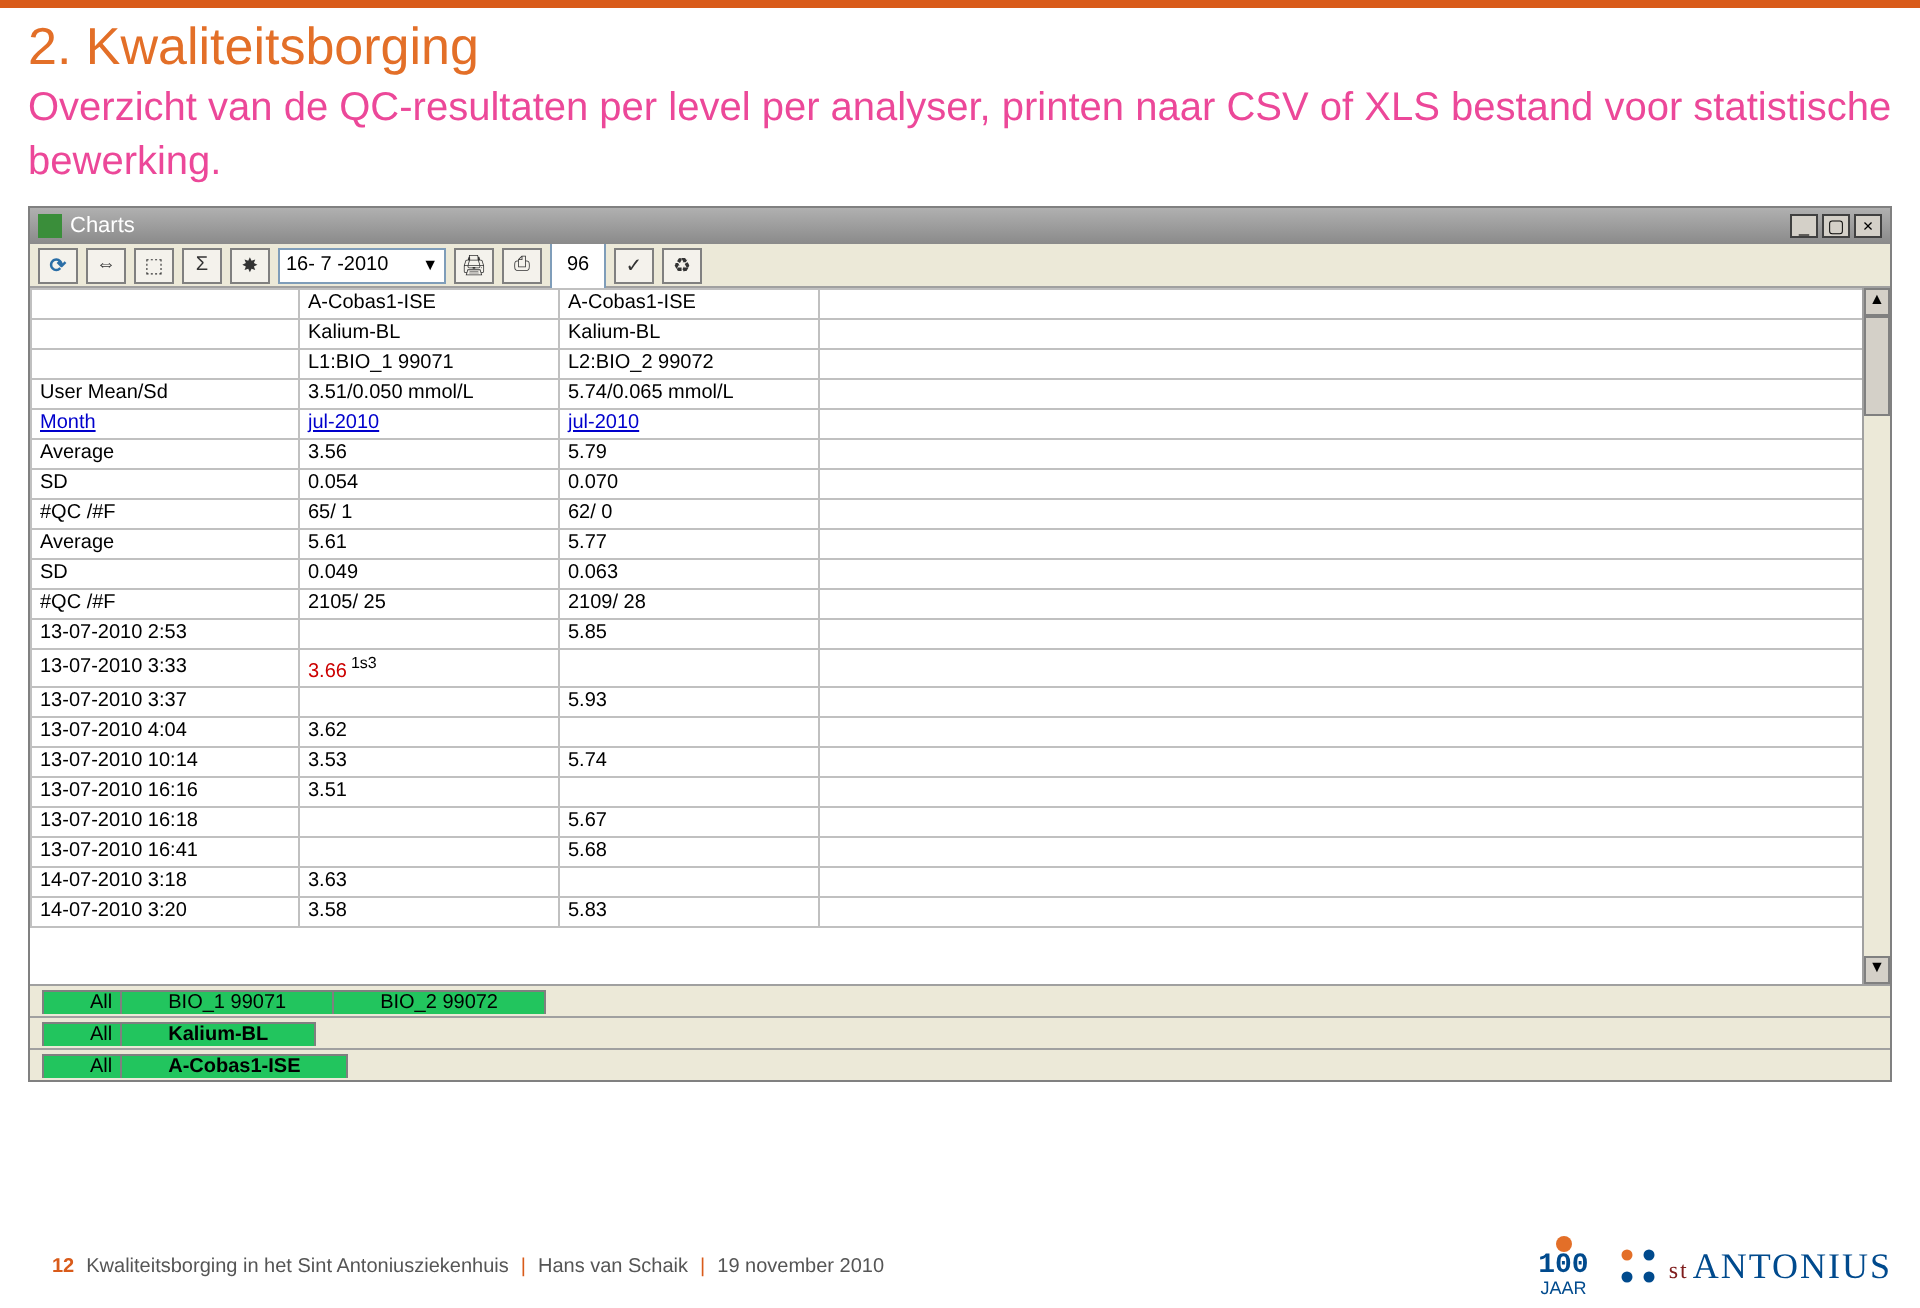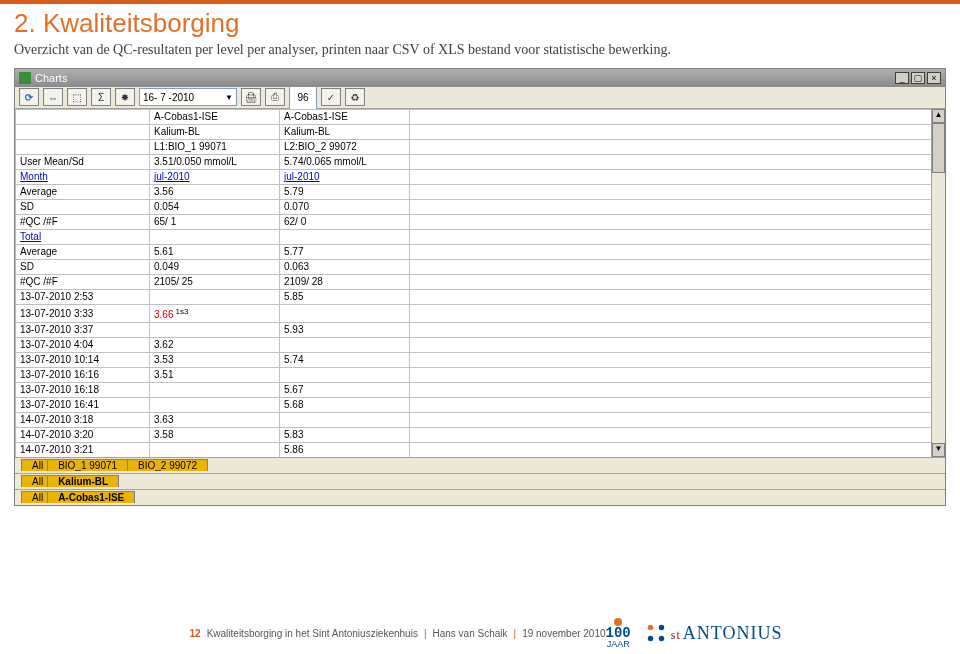--- a/index.html
+++ b/index.html
@@ -1,51 +1,51 @@
 <!DOCTYPE html>
 <html><head>
 <meta charset="utf-8">
 <style>
   * { box-sizing: border-box; margin: 0; padding: 0; }
   html, body { width: 960px; height: 654px; font-family: Arial, Helvetica, sans-serif; background: #fff; overflow: hidden; }
   body { position: relative; }
 
   .orange-bar { background: #d95b1a; height: 4px; width: 100%; }
   .head-title { color: #e36f28; font-size: 26px; font-weight: 400; padding: 4px 14px 2px; }
-  .subtitle { color: #404040; font-size: 14px; padding: 0 14px 4px; line-height: 1.35; font-family: Liberation Serif, serif; }
+  .subtitle { color: #ec4899; font-size: 20px; padding: 0 14px 4px; line-height: 1.35; }
 
   .charts-window { margin: 4px 14px 0; border: 1px solid #808080; background: #ece9d8; height: 438px; position: relative; display:flex; flex-direction:column; }
   .win-title { height: 18px; background: linear-gradient(#b0b0b0, #8a8a8a); color: #fff; font-size: 11px; display:flex; align-items:center; padding: 0 4px; position:relative; }
   .win-title .tt { flex:1; }
   .win-btns { display:flex; gap:2px; }
   .win-btn { width:14px; height:12px; background:#d4d0c8; border:1px solid #404040; font-size:9px; line-height:10px; text-align:center; color:#000; }
 
   .toolbar { height: 22px; background:#ece9d8; border-bottom:1px solid #a0a0a0; display:flex; align-items:center; padding:0 4px; gap:4px; }
   .tbtn { width:20px; height:18px; border:1px solid #808080; background:#f4f2ec; display:flex; align-items:center; justify-content:center; font-size:10px; color:#333; }
-  .tdate { width:98px; height:18px; border:1px solid #7f9db9; background:#fff; font-size:10px; padding:0 3px; display:flex; align-items:center; justify-content:space-between; }
+  .tdate { width:84px; height:18px; border:1px solid #7f9db9; background:#fff; font-size:10px; padding:0 3px; display:flex; align-items:center; justify-content:space-between; }
   .tinput { width:28px; height:31px; border:1px solid #7f9db9; background:#fff; font-size:10px; text-align:center; }
 
   .grid-wrap { flex:1; background:#fff; overflow:hidden; position:relative; }
   .grid { width:100%; border-collapse:collapse; font-size:10px; color:#000; }
   .grid td { border:1px solid #c0c0c0; padding:1px 4px; height:13px; line-height:12px; white-space:nowrap; }
   .grid .lbl { width:134px; }
   .grid .c1 { width:130px; }
   .grid .c2 { width:130px; }
   .grid .link { color:#0000cc; text-decoration:underline; cursor:pointer; }
   .grid .hl { color:#cc0000; }
   .grid .sup { font-size:8px; vertical-align:super; margin-left:2px; }
   .scrollbar { position:absolute; right:0; top:0; bottom:0; width:14px; background:#ece9d8; border-left:1px solid #a0a0a0; }
   .scroll-up,.scroll-down{height:14px; background:#d4d0c8; border:1px solid #808080; font-size:8px; text-align:center;}
   .scroll-thumb{position:absolute; top:14px; left:0; right:0; height:50px; background:#d4d0c8; border:1px solid #808080;}
 
   .tabrow { height:16px; background:#ece9d8; border-top:1px solid #a0a0a0; display:flex; align-items:center; font-size:10px; padding-left:6px; gap:0; }
-  .tab { padding:0 10px; border:1px solid #808080; border-bottom:none; background:#eab308; margin-right:-1px; }
+  .tab { padding:0 23px; border:1px solid #808080; border-bottom:none; background:#22c55e; margin-right:-1px; }
   .tlabel { padding-right:4px; }
 
-  .footer { position:absolute; bottom:6px; left:0; right:0; padding:0 14px; display:flex; align-items:center; justify-content:center; font-size:10px; color:#555;margin-left:12px; }
+  .footer { position:absolute; bottom:6px; left:0; right:0; padding:0 14px; display:flex; align-items:center; justify-content:space-between; font-size:10px; color:#555;margin-left:12px; }
   .footer .left { display:flex; align-items:center; gap:6px; }
   .pagenum { color:#d95b1a; font-weight:bold; }
   .sep { color:#d95b1a; }
   .logo-area { display:flex; align-items:center; gap:14px; }
   .jaar100 { text-align:center; color:#004a8d; font-size:9px; line-height:0.9; }
   .jaar100 .big { font-size:14px; font-weight:bold;font-family:Liberation Mono, monospace; }
   .ant-logo { display:flex; align-items:center; gap:4px; }
   .ant-text { font-family: Georgia, 'Times New Roman', serif; color:#004a8d; font-size:18px; letter-spacing:1px; }
   .ant-text .st { color:#7f1d1d; font-size:12px; margin-right:2px; }
   .dot-orange { width:8px; height:8px; border-radius:50%; background:#e36f28; display:inline-block; }
@@ -131,26 +131,20 @@
             <td class="c2">0.070</td>
             <td></td>
           </tr>
       <tr>
             <td class="lbl">#QC /#F</td>
             <td class="c1">65/ 1</td>
             <td class="c2">62/ 0</td>
             <td></td>
           </tr>
       <tr>
-            <td class="lbl link">Total</td>
-            <td></td>
-            <td></td>
-            <td></td>
-          </tr>
-      <tr>
             <td class="lbl">Average</td>
             <td class="c1">5.61</td>
             <td class="c2">5.77</td>
             <td></td>
           </tr>
       <tr>
             <td class="lbl">SD</td>
             <td class="c1">0.049</td>
             <td class="c2">0.063</td>
             <td></td>
@@ -214,26 +208,20 @@
           <tr>
             <td class="lbl">14-07-2010 3:18</td>
             <td class="c1">3.63</td>
             <td class="c2"></td>
             <td></td>
           </tr>
           <tr>
             <td class="lbl">14-07-2010 3:20</td>
             <td class="c1">3.58</td>
             <td class="c2">5.83</td>
-            <td></td>
-          </tr>
-          <tr>
-            <td class="lbl">14-07-2010 3:21</td>
-            <td class="c1"></td>
-            <td class="c2">5.86</td>
             <td></td>
           </tr>
         </tbody>
     </table>
     <div class="scrollbar">
       <div class="scroll-up">▲</div>
       <div class="scroll-thumb"></div>
       <div class="scroll-down" style="position:absolute;bottom:0;left:0;right:0">▼</div>
     </div>
   </div>

